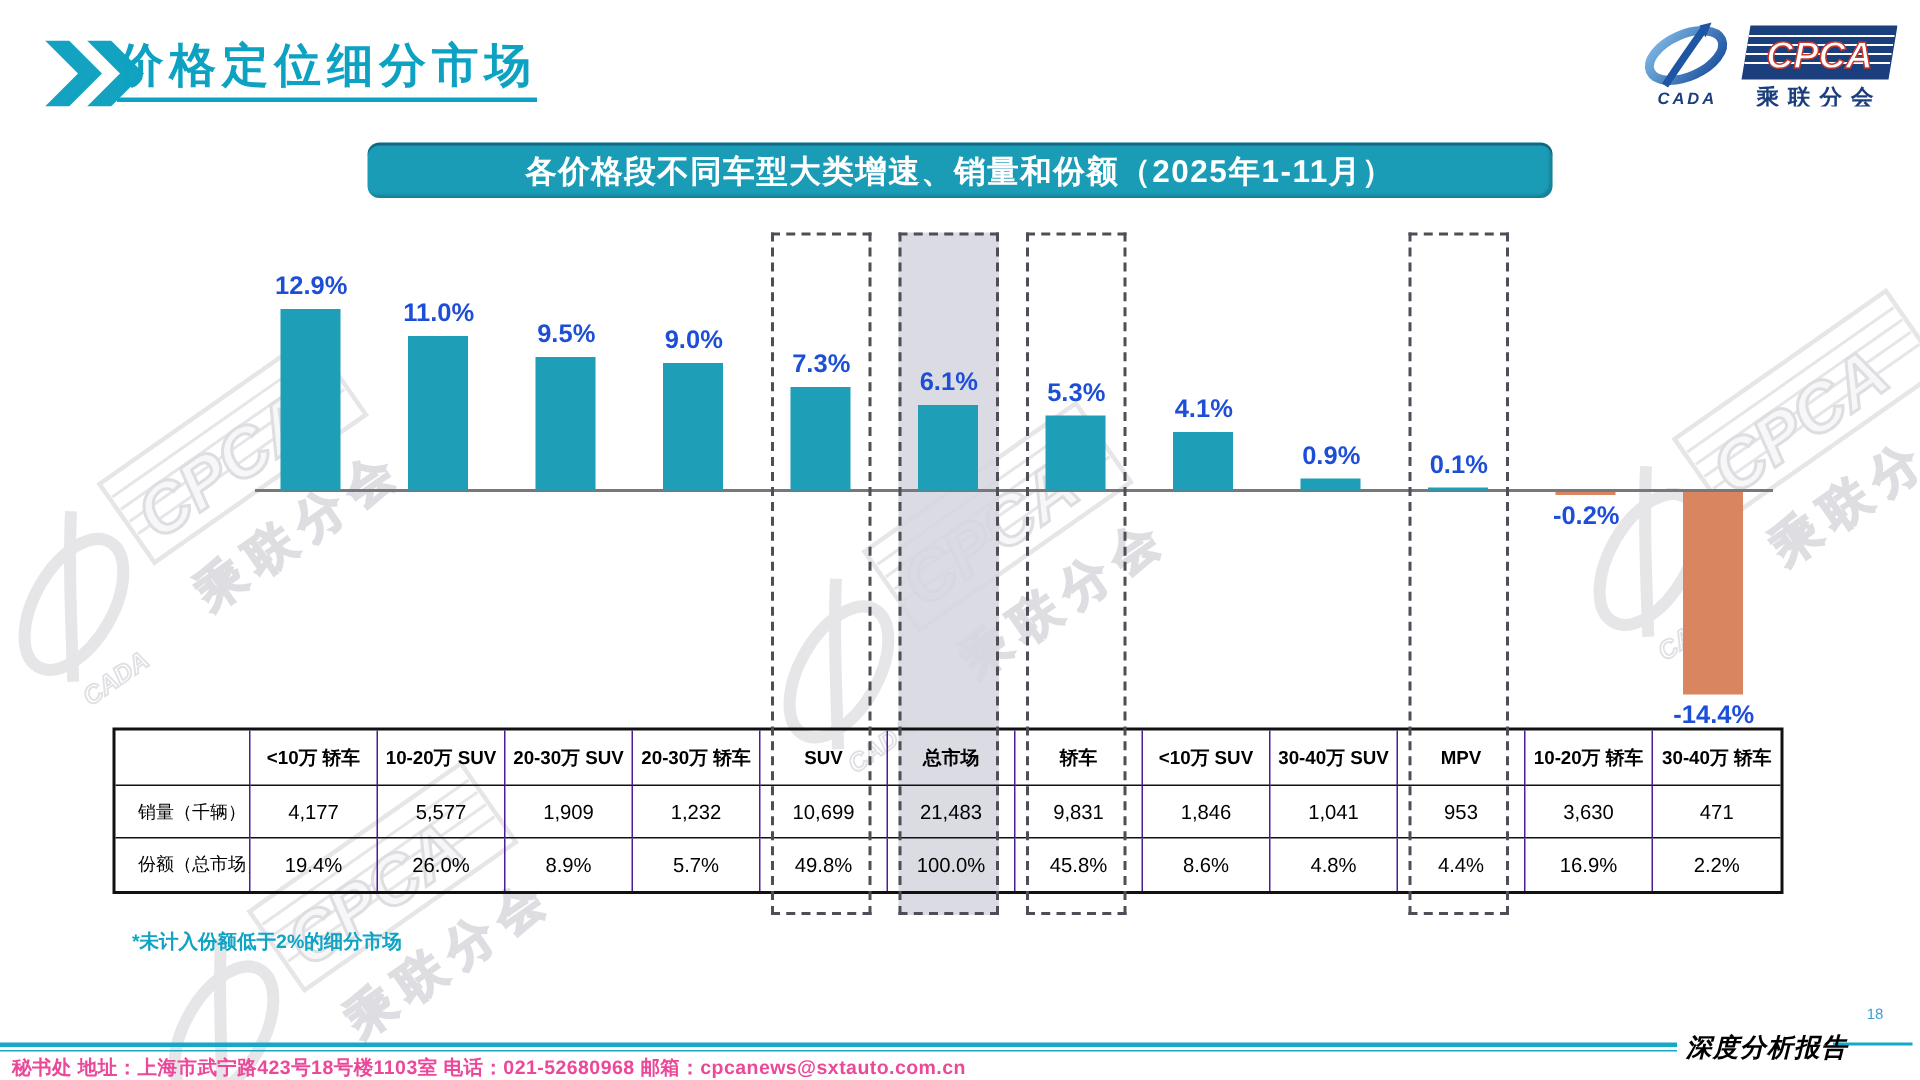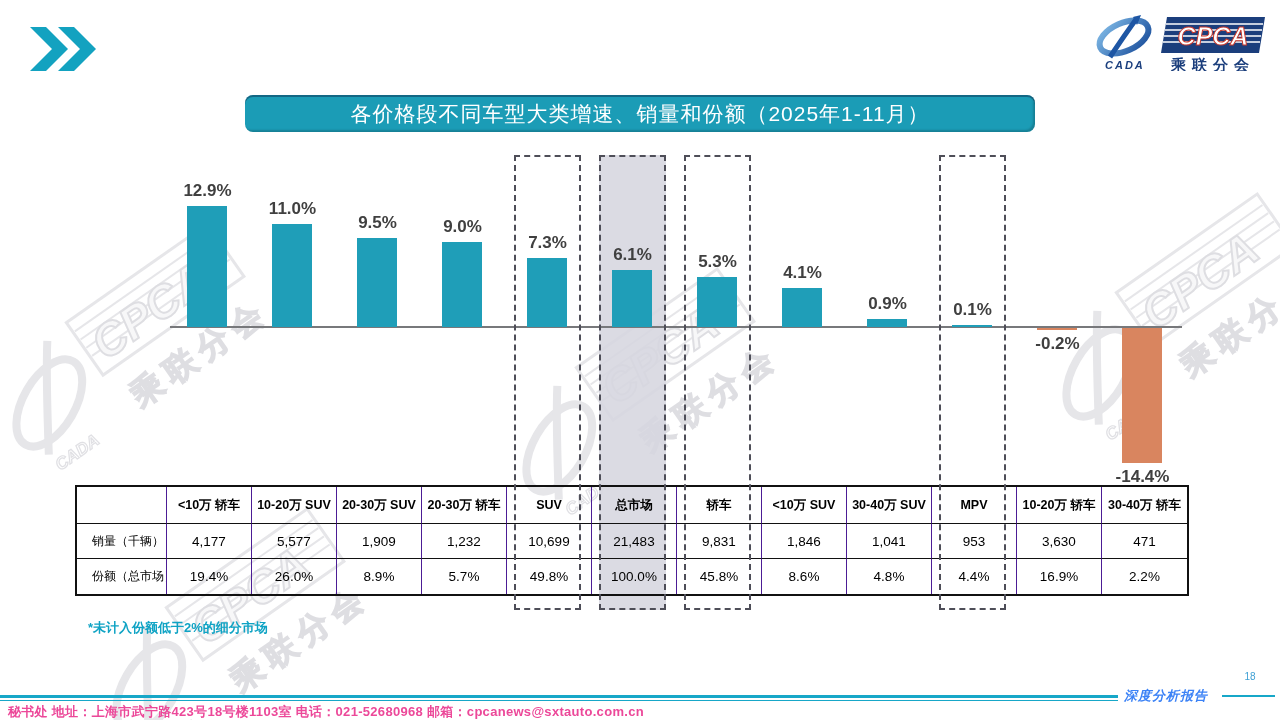--- a/index.html
+++ b/index.html
@@ -16,38 +16,38 @@
     position:absolute; left:78px; top:26px; z-index:5;
     font-size:31px; font-weight:bold; letter-spacing:4px; color:#0EA2C2;
     border-bottom:3px solid #0EA2C2; padding-bottom:3px; line-height:36px;
   }
   #logo { position:absolute; left:1093px; top:13px; z-index:5; }
 
   
   #banner {
     position:absolute; left:245px; top:95px; width:790px; height:37px; z-index:5;
     background:#1B9CB6; border-radius:8px; color:#ffffff;
-    font-size:21px; font-weight:normal; letter-spacing:1px;
+    font-size:21px; font-weight:bold; letter-spacing:1px;
     display:flex; align-items:center; justify-content:center;
     box-shadow: inset 0 2px 0 rgba(10,40,70,0.45), inset -2px -2px 2px rgba(0,0,0,0.18);
   }
 
   
   #gray-band { position:absolute; left:599px; top:155px; width:67px; height:455px;
     background:rgba(214,214,223,0.88); z-index:1; }
   #chart-layer { position:absolute; left:75px; top:155px; width:1110px; height:455px; z-index:3; pointer-events:none; }
   #axis-line { position:absolute; left:95px; top:171px; width:1012px; height:0;
     border-top:2px solid #77787b; }
   .dash-box { position:absolute; top:0; height:455px; width:67px;
     border:2px dashed #4e4e58; background:transparent; }
   .bar { position:absolute; width:40px; }
   .bar.pos { background:#1F9EB8; }
   .bar.neg { background:#D9855F; }
   .bar-label { position:absolute; width:85px; text-align:center;
-    font-size:17px; font-weight:bold; color:#404040; }
+    font-size:17px; font-weight:bold; color:#1d4ed8; }
 
   
   #seg-table { position:absolute; left:75px; top:485px; z-index:2;
     display:grid; grid-template-columns:90px repeat(12, 85px);
     grid-template-rows:37px 35px 35px;
     border:2px solid #111; background:transparent; }
   .tcell { border-right:1px solid #4c1d95; border-bottom:1px solid #111;
     display:flex; align-items:center; justify-content:center;
     font-size:12.5px; color:#000; white-space:nowrap; overflow:hidden; }
   .tcell:nth-child(13n) { border-right:none; }
@@ -59,21 +59,21 @@
   
   #footnotes { position:absolute; left:88px; top:619px; z-index:5;
     color:#0FA3C4; font-size:13px; font-weight:bold; line-height:18px; }
 
   
   .f-line-a { position:absolute; left:0; top:695px; width:1118px; height:2.5px; background:#17A7C8; z-index:5; }
   .f-line-b { position:absolute; left:0; top:700px; width:1118px; height:1px; background:#17A7C8; z-index:5; }
   .f-line-c { position:absolute; left:1222px; top:695px; width:53px; height:2px; background:#17A7C8; z-index:5; }
   #report-label { position:absolute; left:1124px; top:687px; z-index:5;
     font-family:"Liberation Serif","DejaVu Serif",serif; font-style:italic;
-    font-size:13px; font-weight:bold; letter-spacing:1px; color:#3b82f6;text-align:center; }
+    font-size:17px; font-weight:bold; letter-spacing:1px; color:#000000;text-align:center; }
   #page-number { position:absolute; left:1225px; top:671px; width:50px; text-align:center;
     font-size:10px; color:#3FA0D4; z-index:5; }
   #contact-line { position:absolute; left:8px; top:703px; z-index:5;
     color:#ec4899; font-size:13px; font-weight:600; letter-spacing:0.3px; }
 </style>
 </head>
 <body>
 
 <div id="page">
 
@@ -103,20 +103,21 @@
       </g>
     <g transform="translate(1010,350) rotate(-35)">
         <use href="#wm"></use>
       </g>
   </svg>
 
   <svg id="chevrons" width="68" height="44" viewBox="0 0 68 44">
     <path d="M2,0 L18,0 L40,22 L18,44 L2,44 L24,22 Z" fill="#13A2C0"></path>
     <path d="M30,0 L46,0 L68,22 L46,44 L30,44 L52,22 Z" fill="#13A2C0"></path>
   </svg>
+  <div id="page-title">价格定位细分市场</div>
 
   <svg id="logo" width="172" height="58" viewBox="0 0 172 58">
     <defs>
       <linearGradient id="penGrad" x1="0" y1="0" x2="1" y2="1">
         <stop offset="0" stop-color="#7FB9E6"></stop>
           <stop offset="1" stop-color="#1B4F9C"></stop>
       </linearGradient>
     </defs>
     <g>
       <ellipse cx="31" cy="24" rx="26" ry="14" transform="rotate(-24 31 24)" fill="none" stroke="url(#penGrad)" stroke-width="6"></ellipse>

